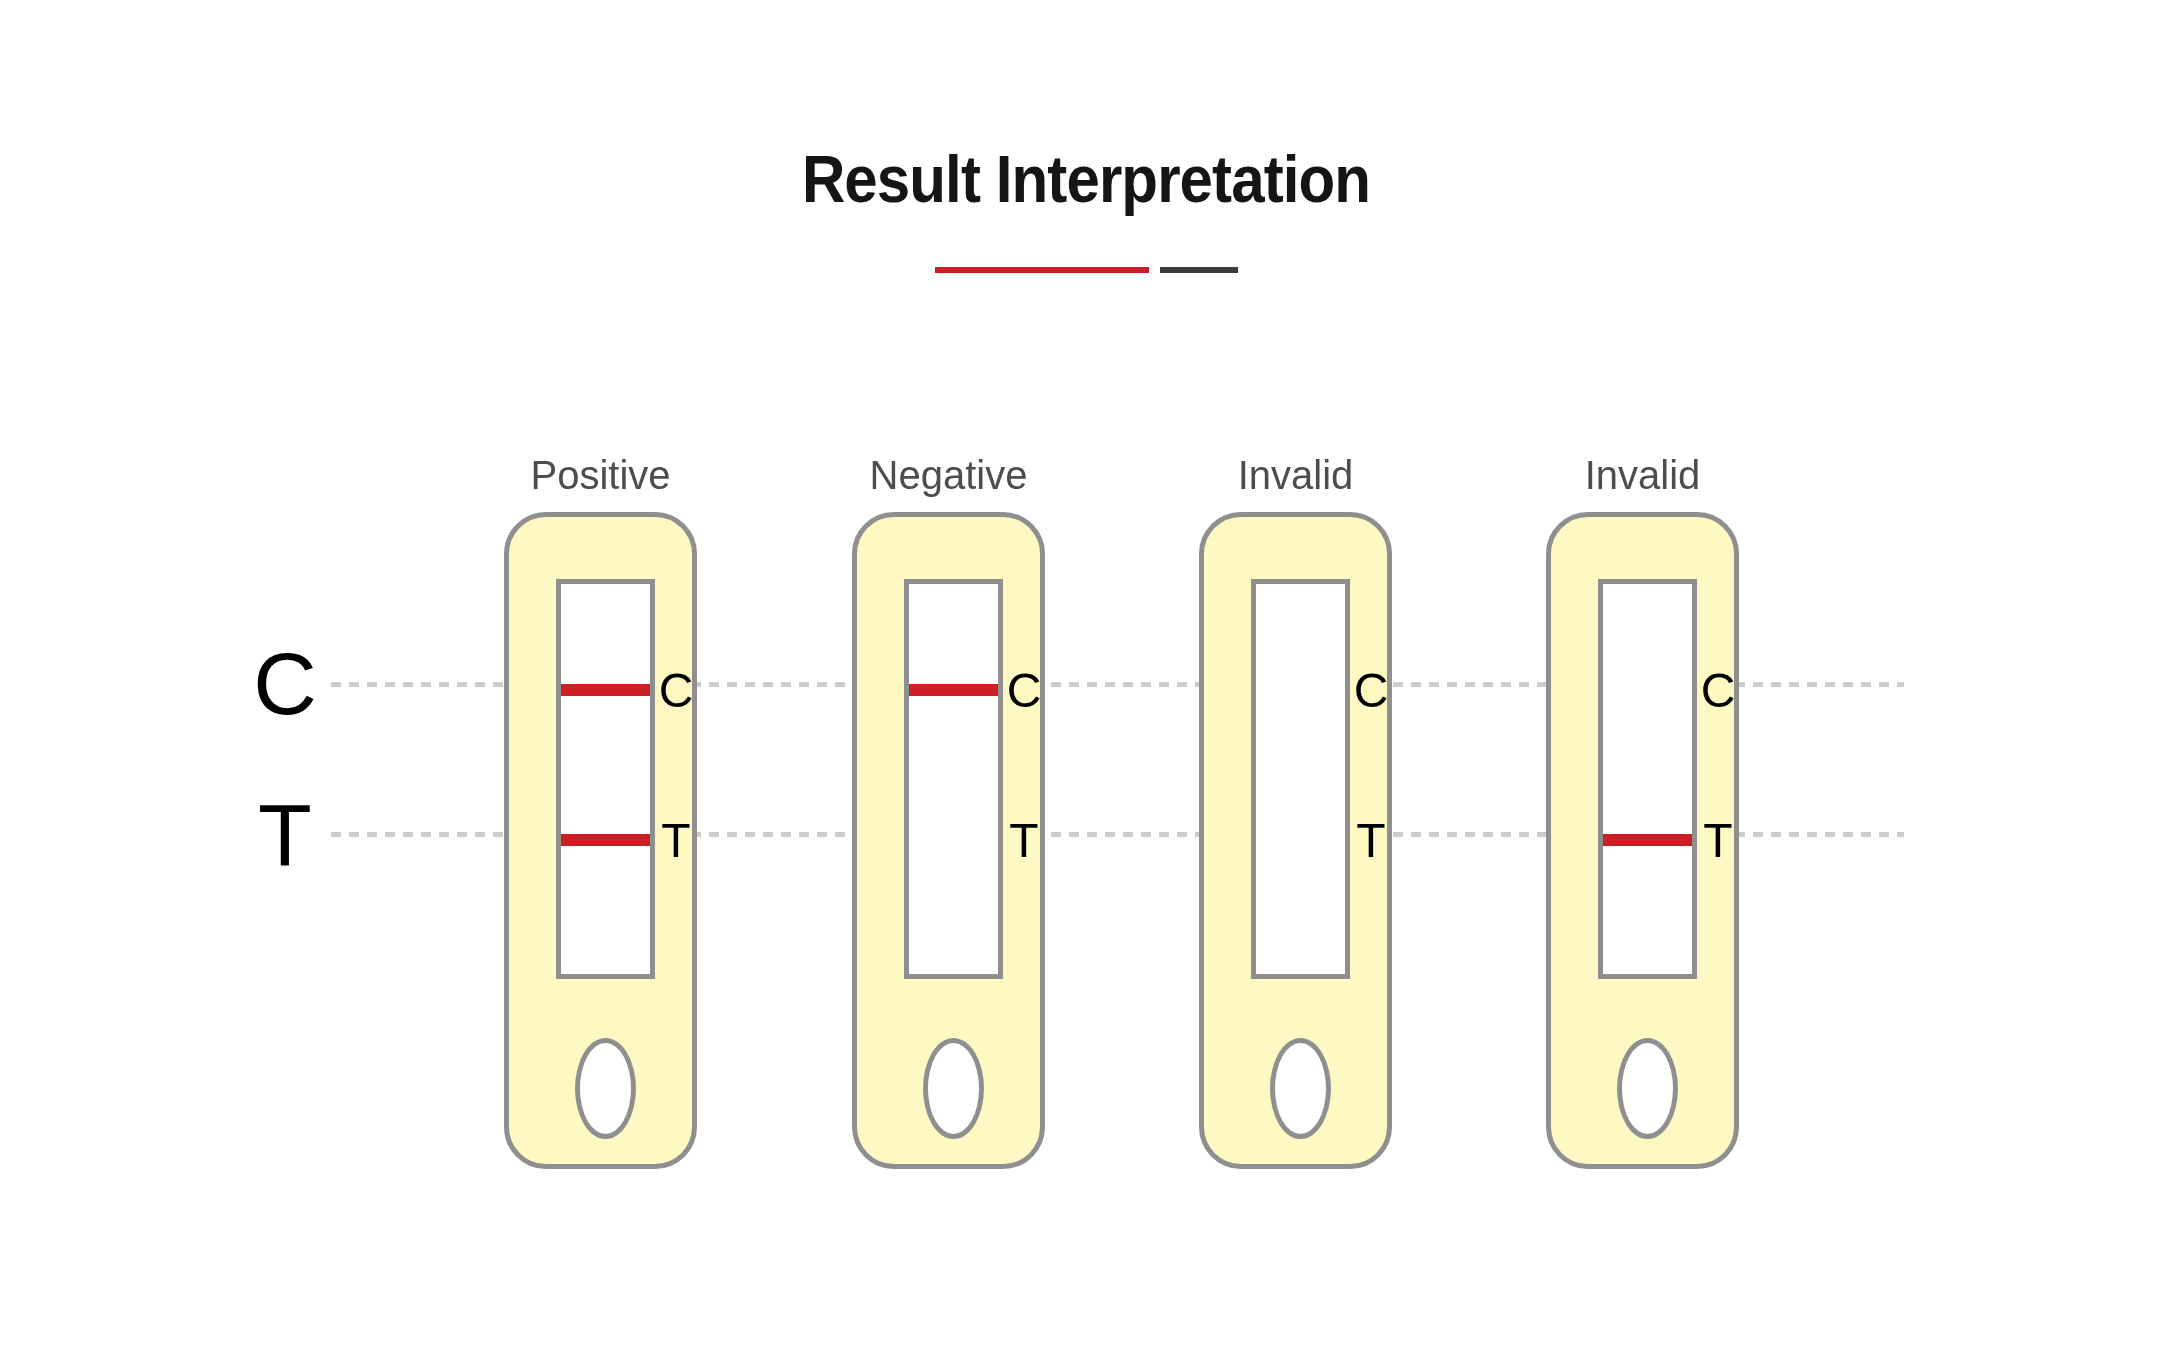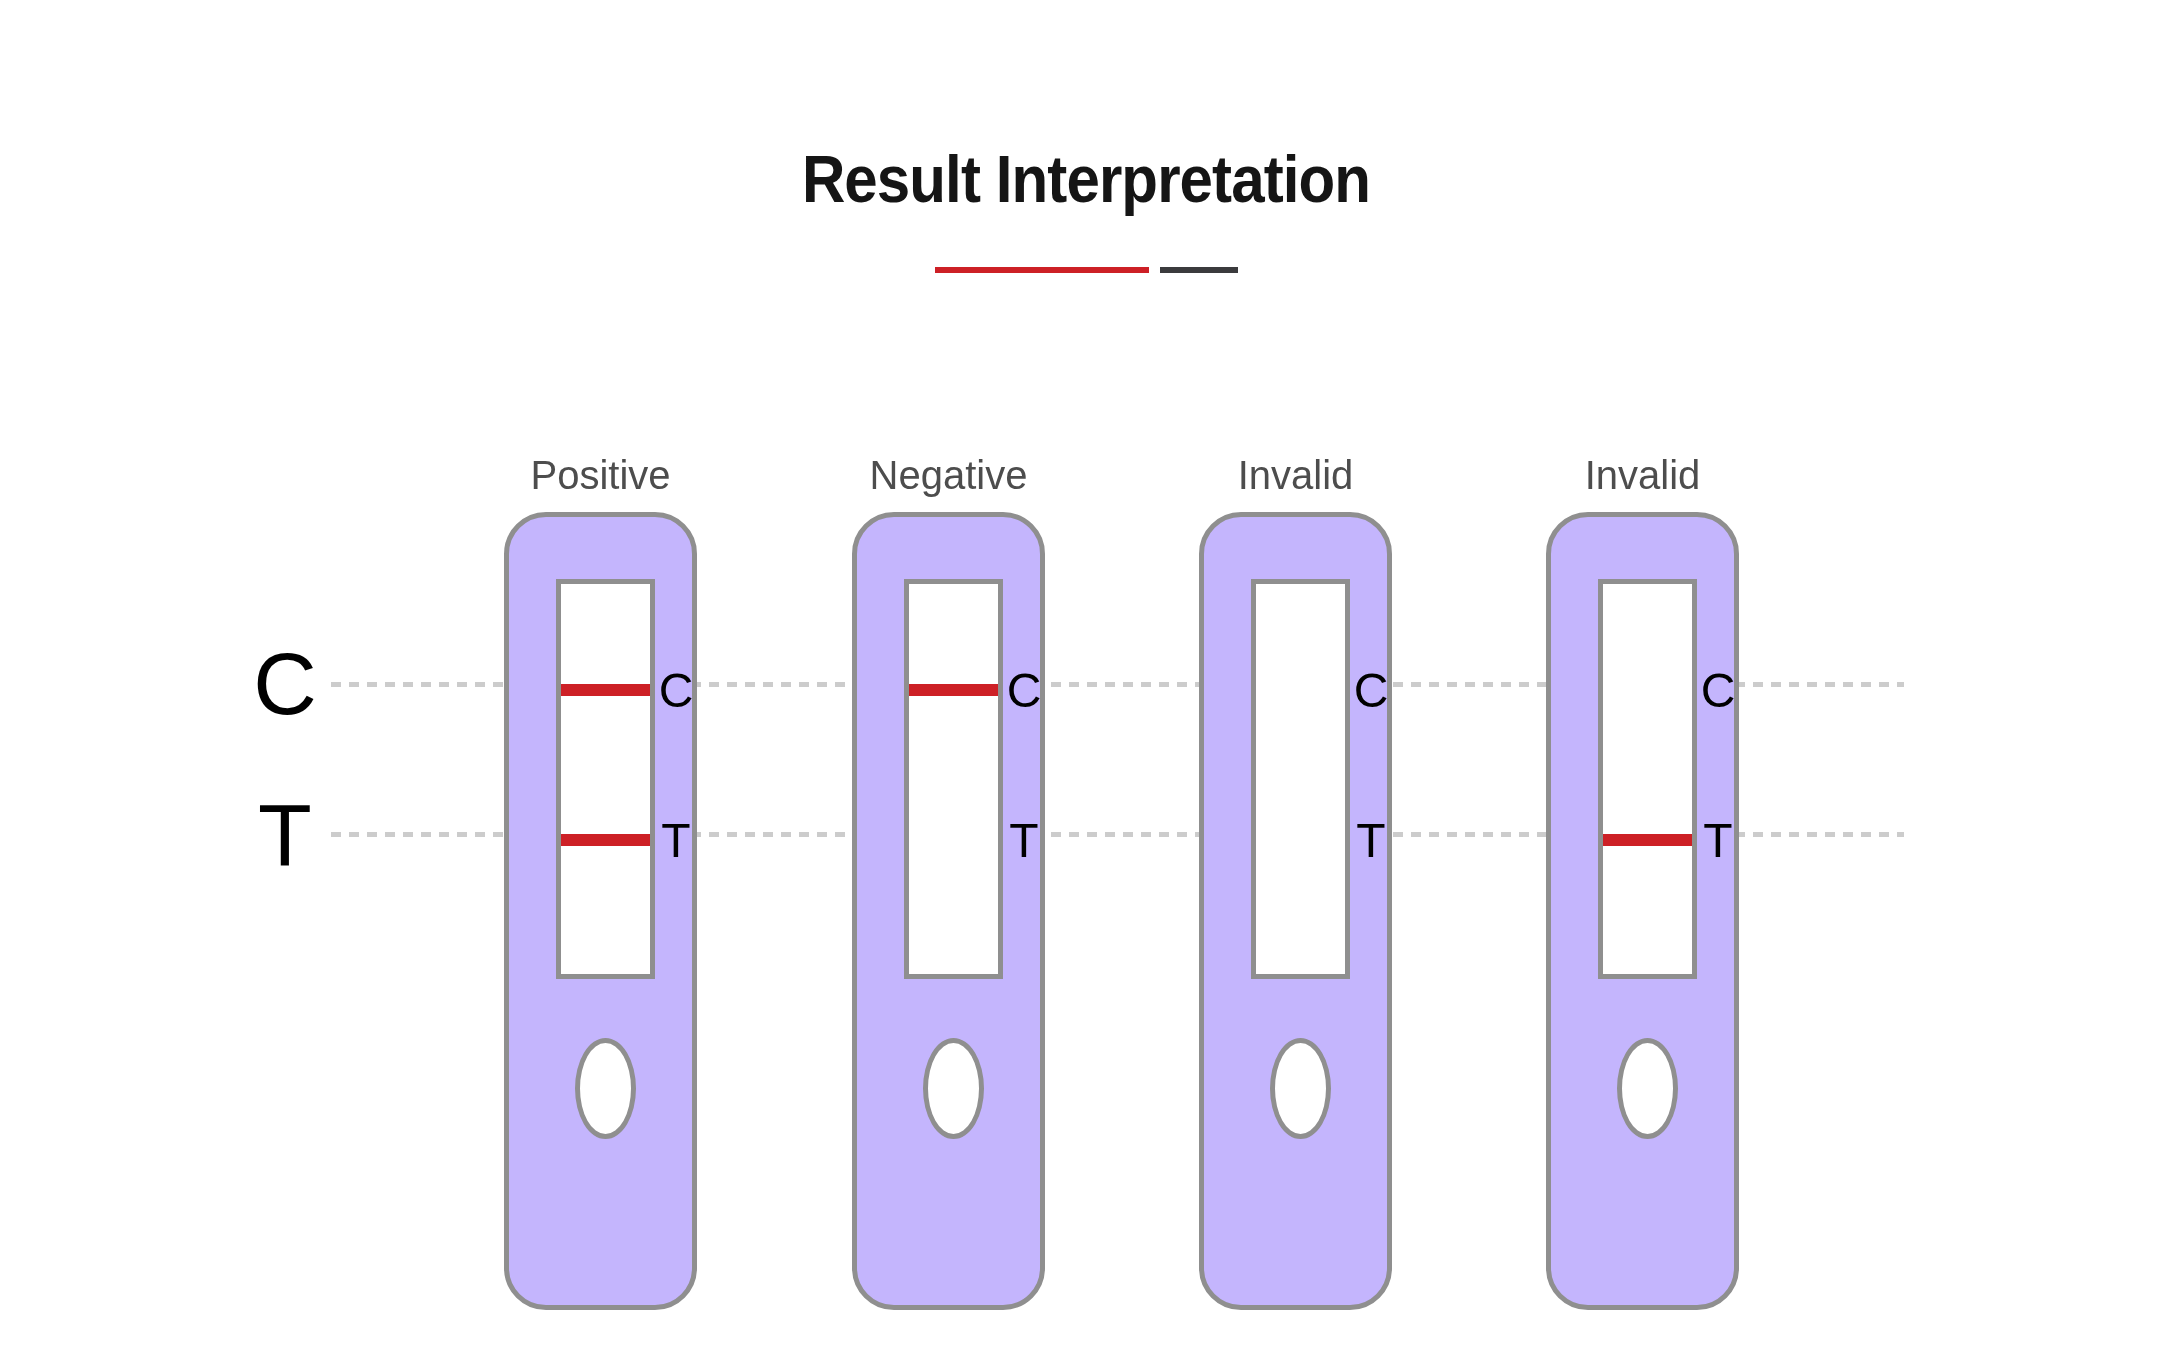--- a/index.html
+++ b/index.html
@@ -35,23 +35,23 @@
   .row-letter{
     position:absolute;left:230px;width:110px;height:90px;
     display:flex;align-items:center;justify-content:center;
     font-size:88px;color:#000;z-index:2;
   }
   .row-letter.c{top:639px;}
   .row-letter.t{top:790px;}
 
   
   .cassette{
-    position:absolute;top:512px;width:193px;height:798px;box-sizing:border-box;
+    position:absolute;top:512px;width:193px;height:657px;box-sizing:border-box;
     border:5px solid var(--casing-gray,#8F8F8F);border-radius:42px;
-    background:#c4b5fd;z-index:1;
+    background:#fef9c3;z-index:1;
   }
   .cassette.c1{left:504px;}
   .cassette.c2{left:852px;}
   .cassette.c3{left:1199px;}
   .cassette.c4{left:1546px;}
 
   .cassette .label{
     position:absolute;top:-66px;left:50%;transform:translateX(-50%);
     font-size:40px;line-height:48px;color:var(--label-gray,#4D4D4D);white-space:nowrap;
   }

